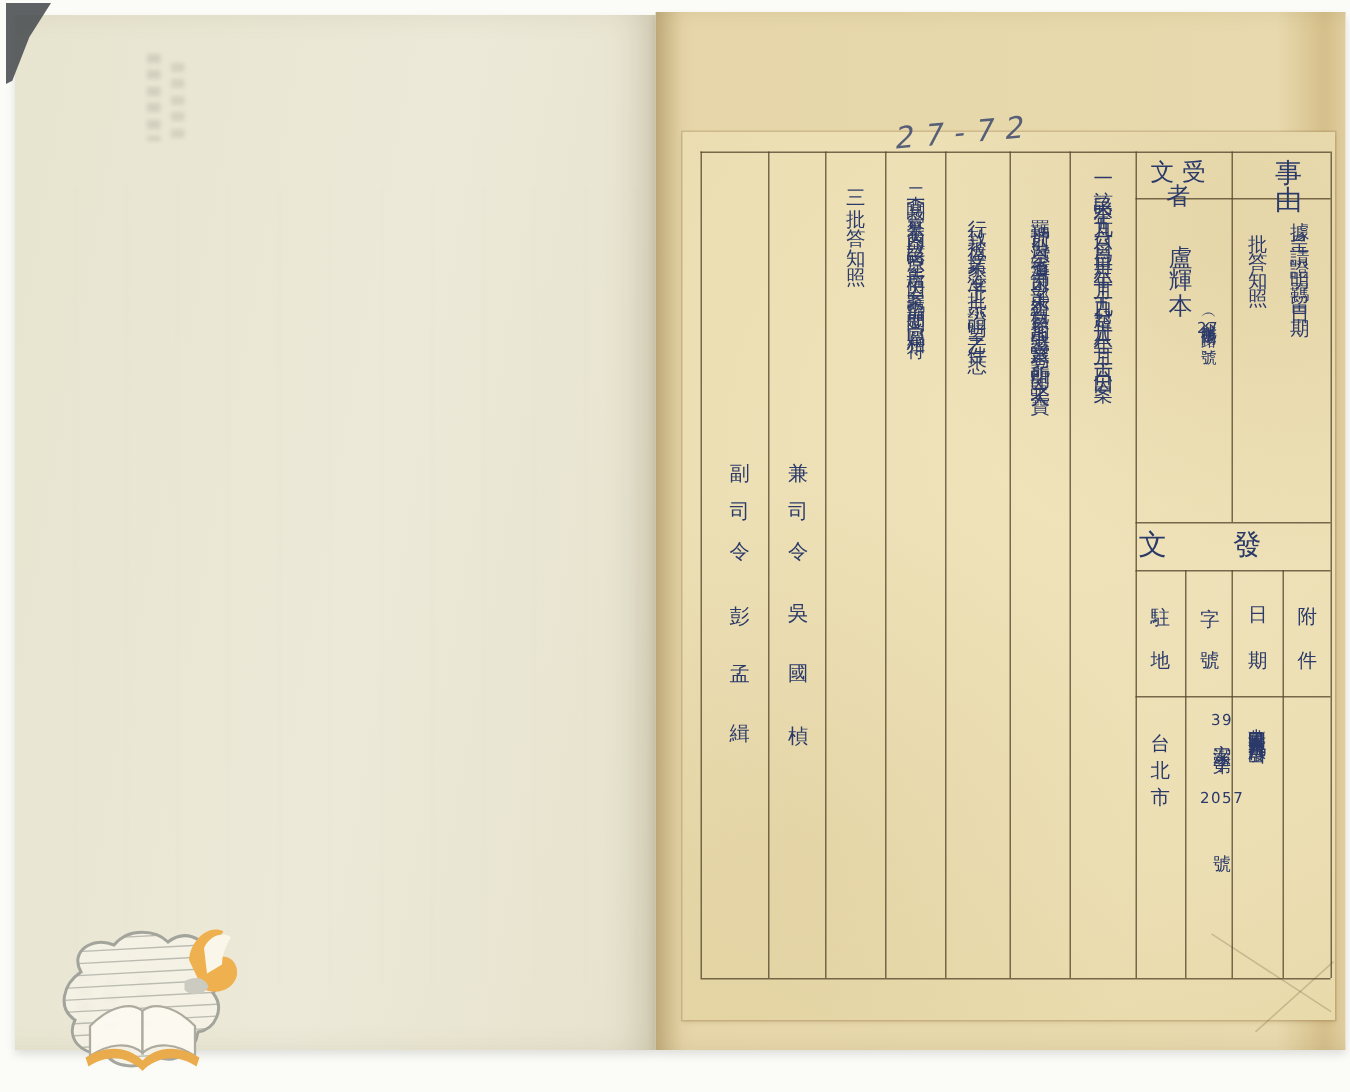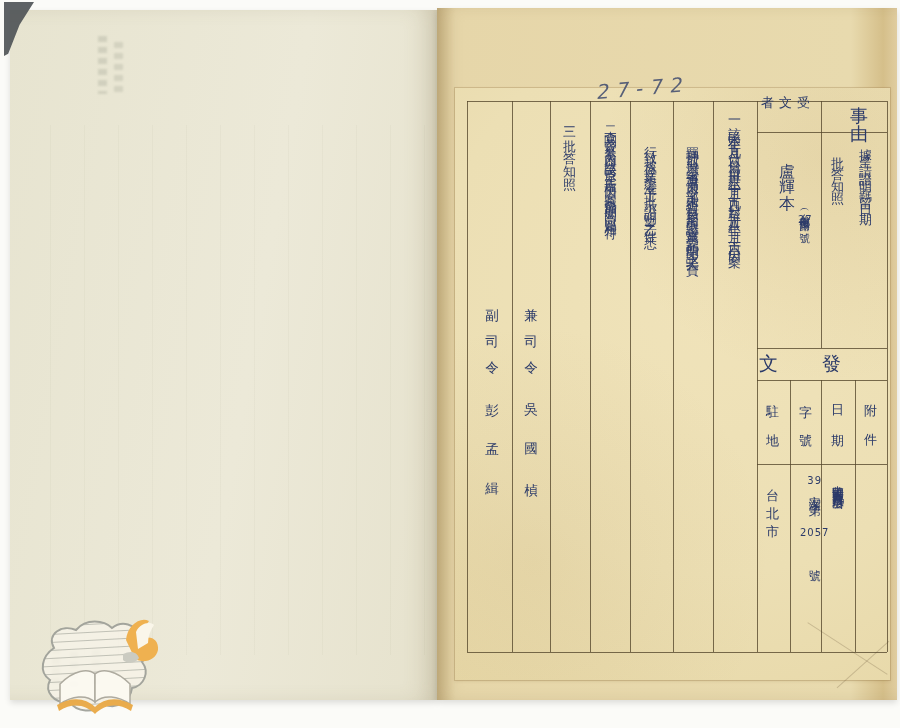--- a/index.html
+++ b/index.html
@@ -118,21 +118,21 @@
   <i class="vline" style="left:673px;top:101px;height:551px;"></i>
   <i class="vline" style="left:713px;top:101px;height:551px;"></i>
   <i class="vline" style="left:757px;top:101px;height:551px;"></i>
   <i class="vline" style="left:887px;top:101px;height:551px;"></i>
   <i class="vline" style="left:821px;top:101px;height:247px;"></i>
   <i class="vline" style="left:790px;top:380px;height:272px;"></i>
   <i class="vline" style="left:821px;top:380px;height:272px;"></i>
   <i class="vline" style="left:855px;top:380px;height:272px;"></i>
 
   <div class="hhead rtl" style="left:822px;top:107px;width:63px;font-size:18px;letter-spacing:20px;text-align:right;padding:0 3px;">事由</div>
-  <div class="hhead rtl" style="left:757px;top:96px;width:62px;font-size:13px;letter-spacing:5px;text-align:center;">受文者</div>
+  <div class="hhead rtl" style="left:757px;top:107px;width:62px;font-size:16px;letter-spacing:5px;text-align:center;">受文者</div>
 
   <div class="vtext" style="left:859px;top:138px;font-size:13px;letter-spacing:8px;">據呈請證明羈留日期</div>
   <div class="vtext" style="left:831px;top:146px;font-size:13px;letter-spacing:12px;">批答知照</div>
 
   <div class="vtext" style="left:779px;top:150px;font-size:16px;letter-spacing:16px;">盧輝本</div>
   <div class="vtext" style="left:798px;top:204px;font-size:10.5px;letter-spacing:1.5px;">
     <span>（台北市衡陽路</span><span class="hnum">27</span><span>號）</span>
   </div>
 
   <div class="hhead rtl" style="left:757px;top:354px;width:130px;font-size:19px;letter-spacing:44px;text-align:center;">發文</div>

